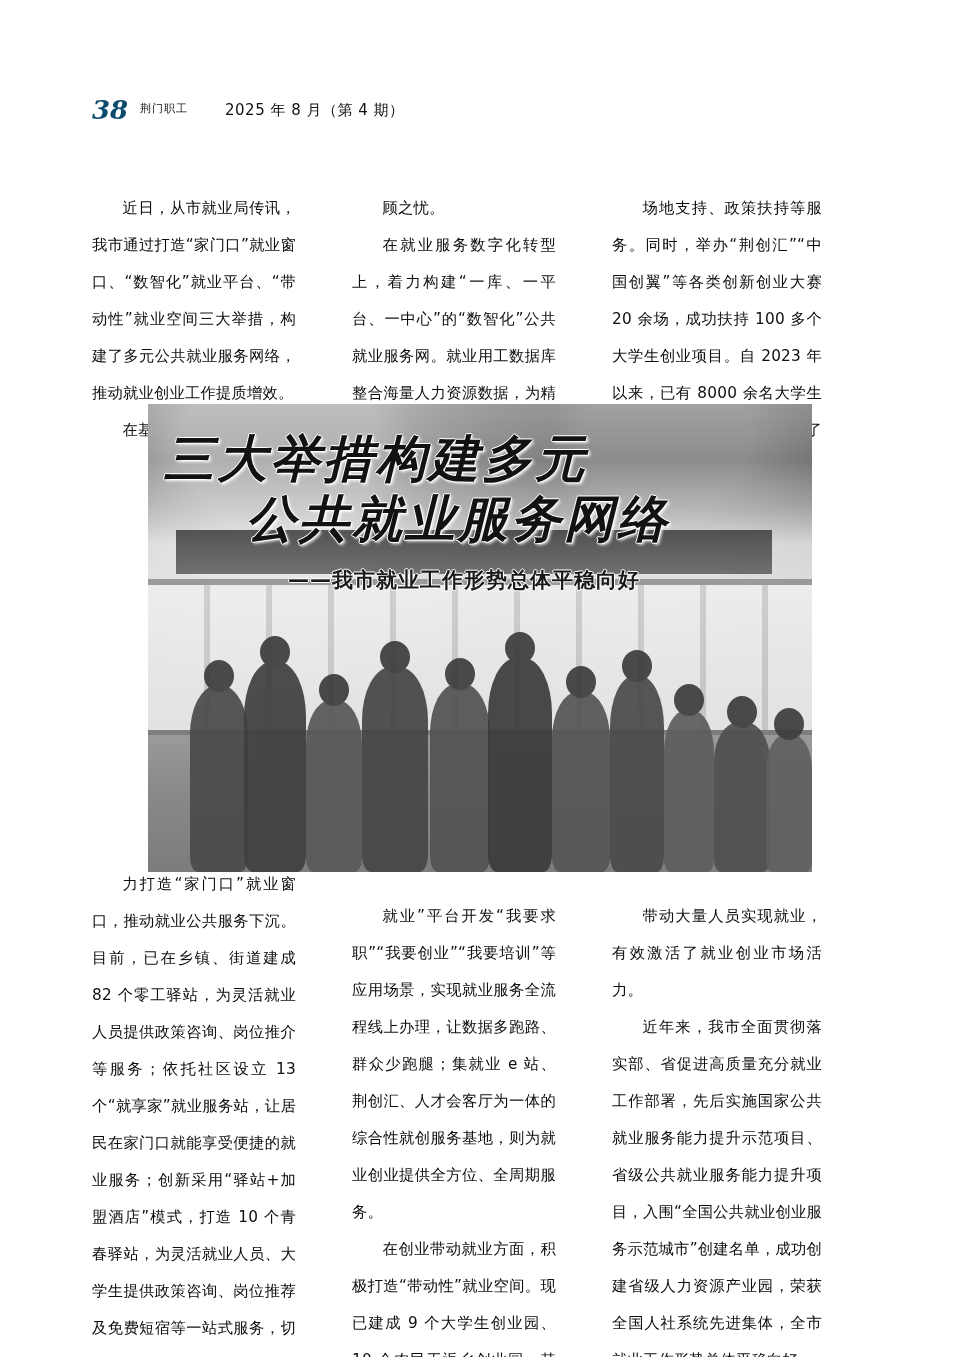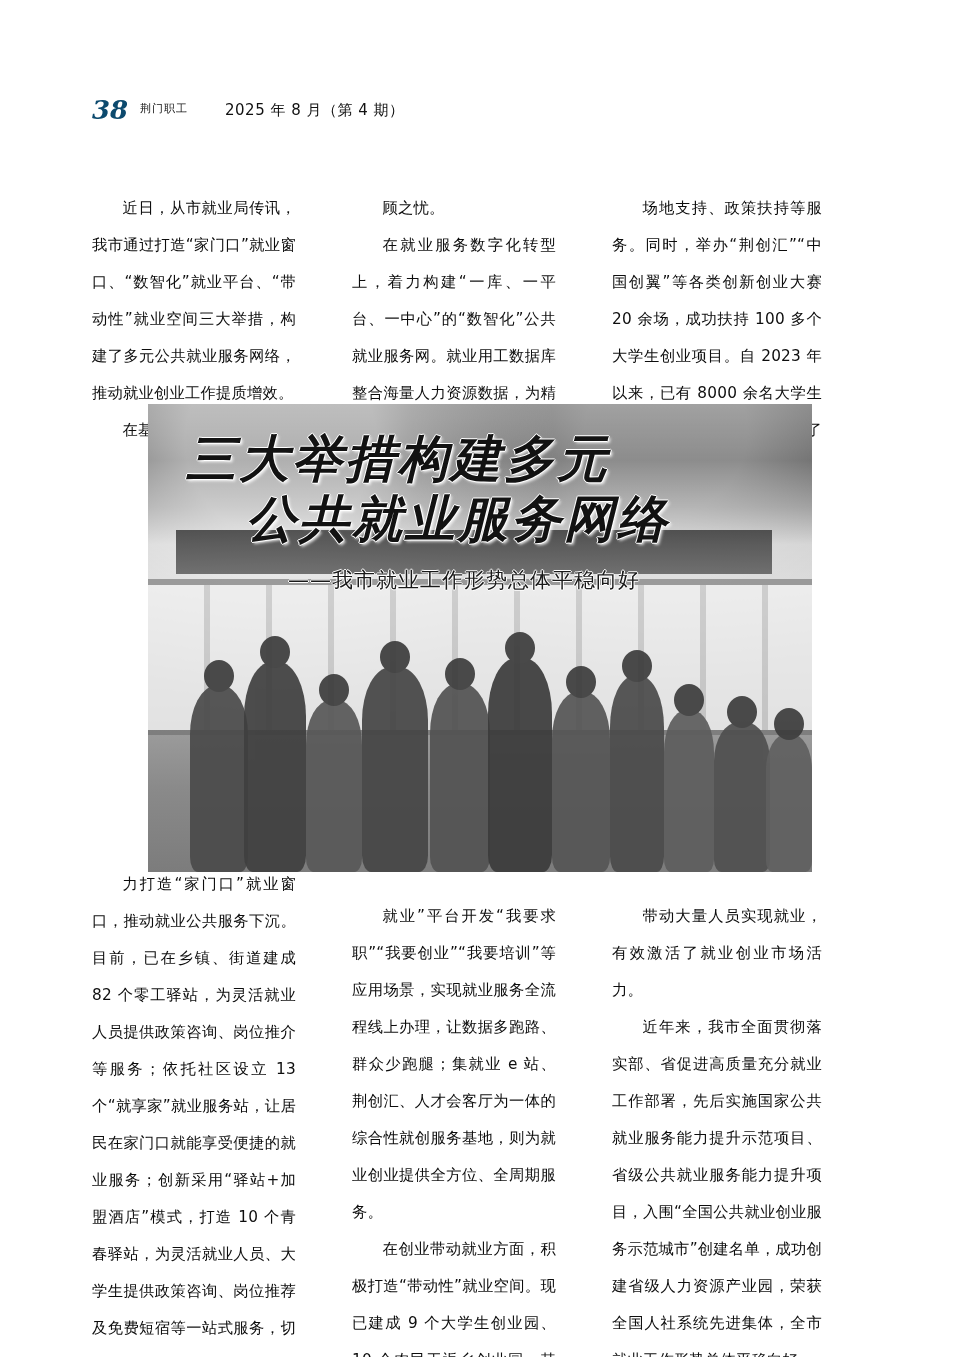--- a/index.html
+++ b/index.html
@@ -248,31 +248,31 @@
     font-style: italic;
     font-size: 50px;
     letter-spacing: 3px;
     color: #121212;
     white-space: nowrap;
     text-shadow:
       1px 0 0 #ffffff, -1px 0 0 #ffffff,
       0 1px 0 #ffffff, 0 -1px 0 #ffffff,
       2px 2px 3px rgba(255,255,255,.85);
   }
-  .title-line1 { left: 38px; top: 22px; text-align: center; }
+  .title-line1 { left: 16px; top: 22px; text-align: center; }
   .title-line2 { left: 98px; top: 82px; }
   .subtitle {
     position: absolute;
     left: 140px;
     top: 162px;
     font-size: 21px;
     letter-spacing: 1px;
     color: #1a1a1a;
     white-space: nowrap;
-    font-weight: 400;
+    font-weight: 700;
     text-shadow:
       1px 0 0 #fff, -1px 0 0 #fff, 0 1px 0 #fff, 0 -1px 0 #fff;
   }
 </style>
 </head>
 <body>
 
 <div class="page">
 
   <div class="header">

